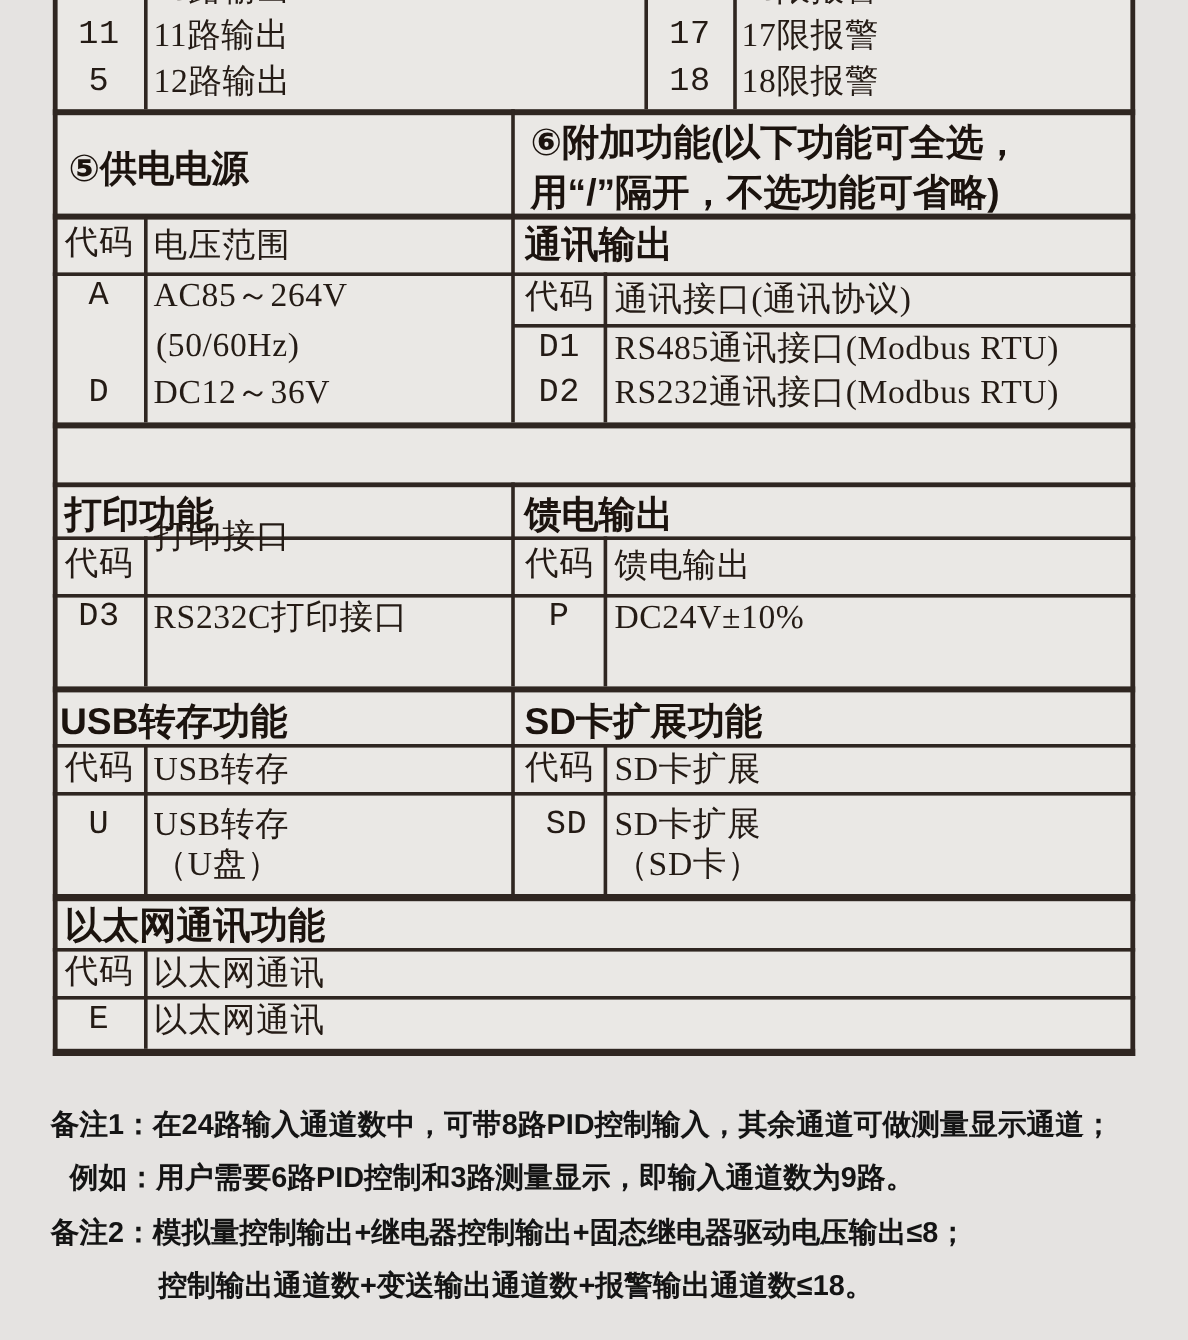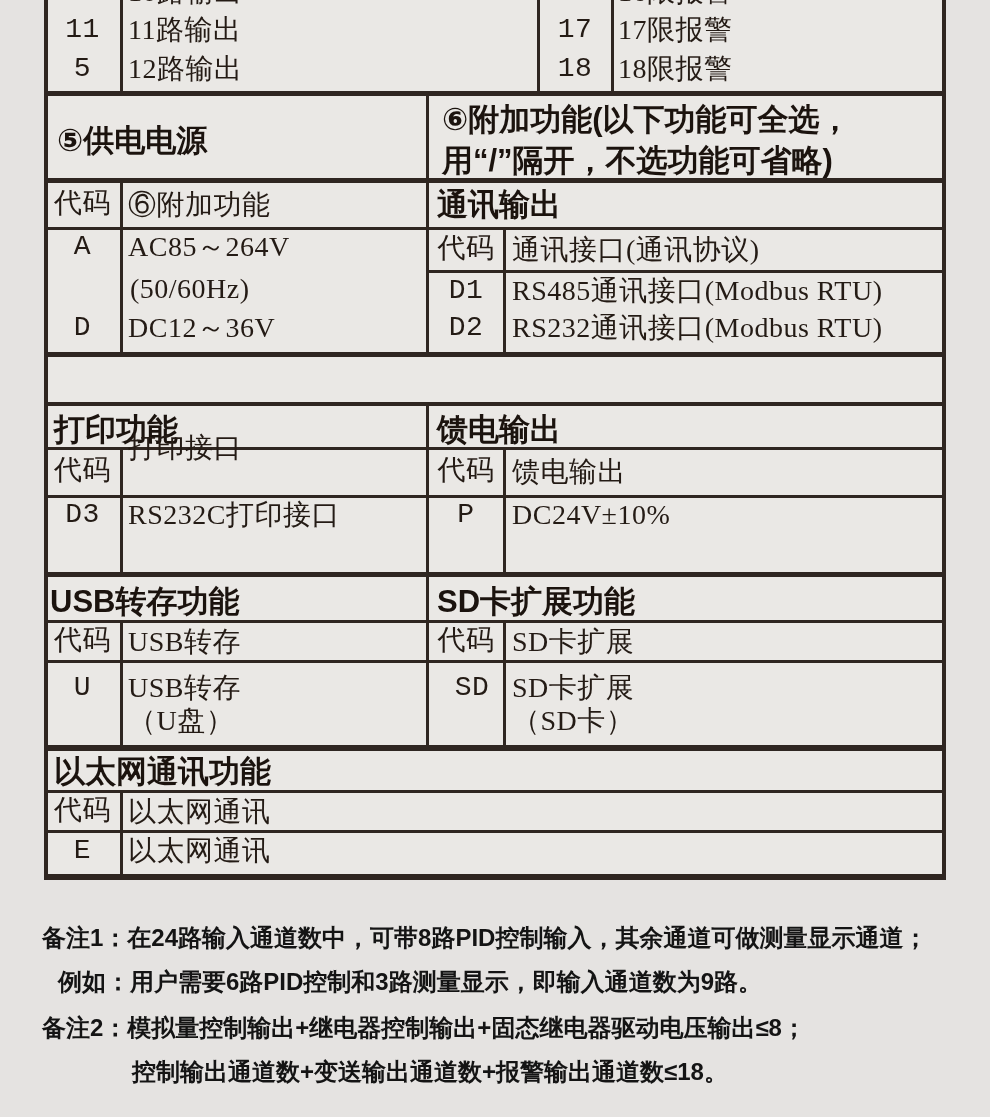--- a/index.html
+++ b/index.html
@@ -64,21 +64,21 @@
   <div class="cell song ctr" style="top:69px;left:44px;width:77px">5</div>
   <div class="cell song" style="top:69px;left:128px">12路输出</div>
   <div class="cell song ctr" style="top:69px;left:538px;width:74px">18</div>
   <div class="cell song" style="top:69px;left:618px">18限报警</div>
 
   <div class="cell hei" style="top:140px;left:57px">⑤供电电源</div>
   <div class="cell hei" style="top:119px;left:442px">⑥附加功能(以下功能可全选，</div>
   <div class="cell hei" style="top:160px;left:442px">用“/”隔开，不选功能可省略)</div>
 
   <div class="cell song ctr" style="top:205px;left:44px;width:77px">代码</div>
-  <div class="cell song" style="top:205px;left:128px">⑥附加功能</div>
+  <div class="cell song" style="top:205px;left:128px">电压范围</div>
   <div class="cell hei" style="top:204px;left:437px">通讯输出</div>
 
   <div class="cell song ctr" style="top:247px;left:44px;width:77px">A</div>
   <div class="cell song" style="top:247px;left:128px">AC85～264V</div>
   <div class="cell song" style="top:289px;left:130px">(50/60Hz)</div>
   <div class="cell song ctr" style="top:328px;left:44px;width:77px">D</div>
   <div class="cell song" style="top:328px;left:128px">DC12～36V</div>
 
   <div class="cell song ctr" style="top:250px;left:427px;width:78px">代码</div>
   <div class="cell song" style="top:250px;left:512px">通讯接口(通讯协议)</div>

